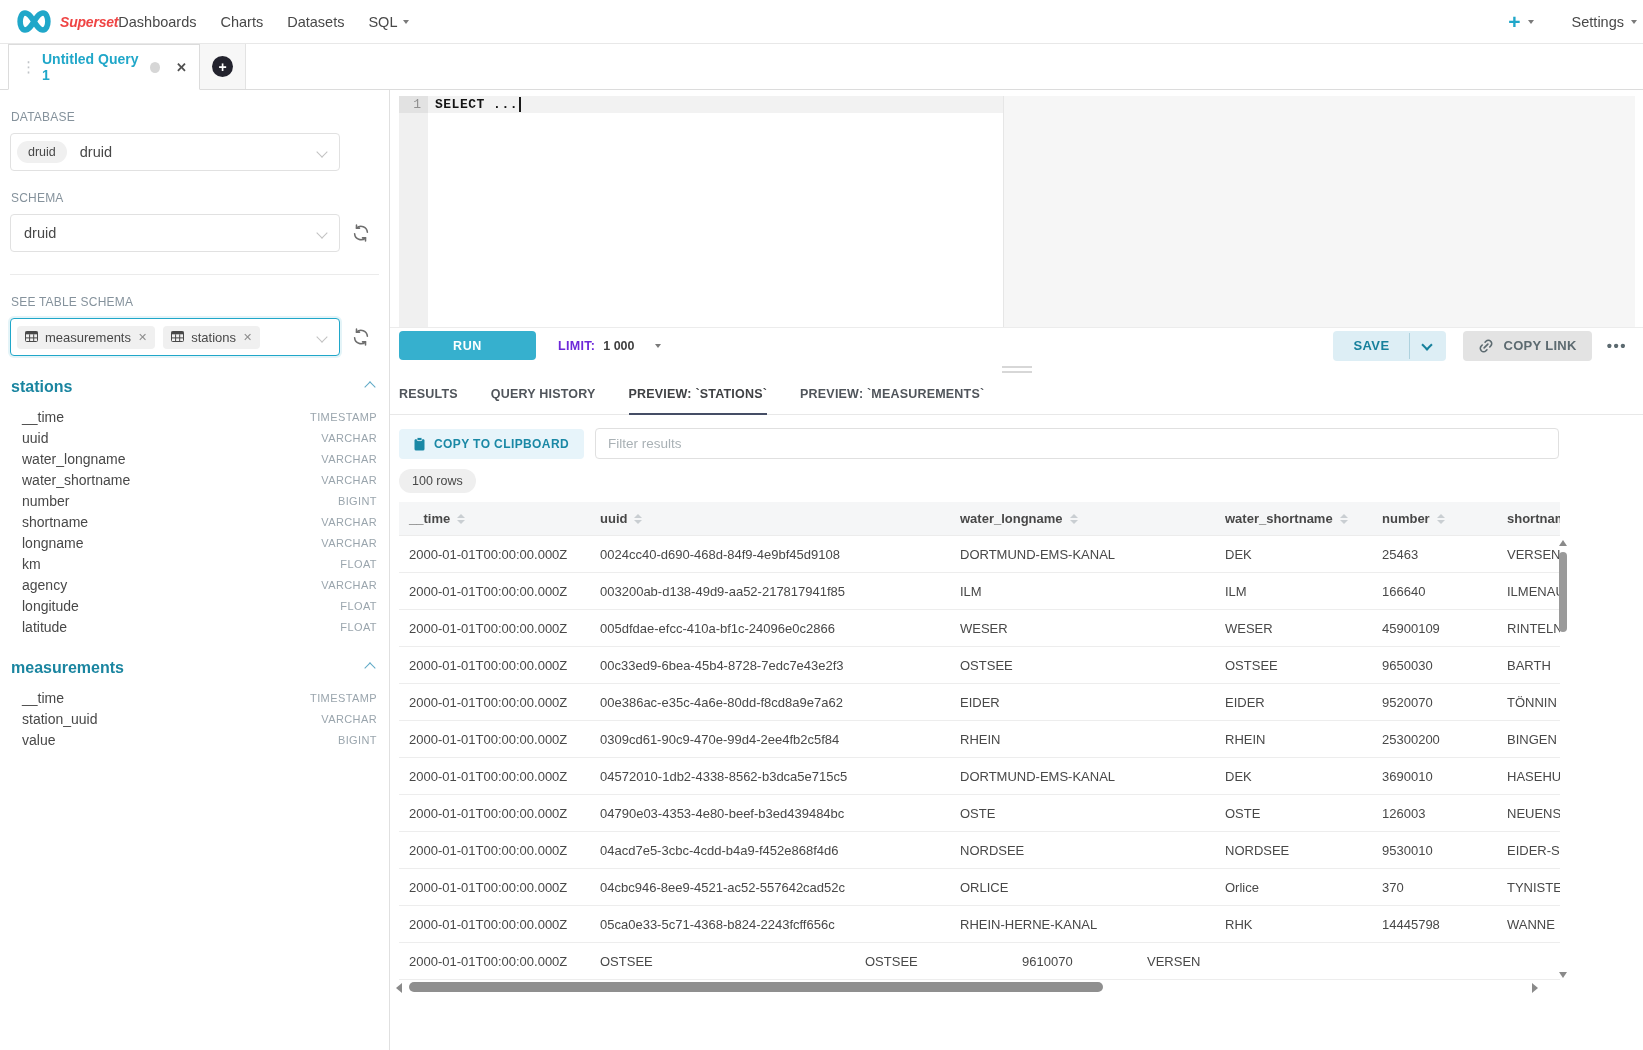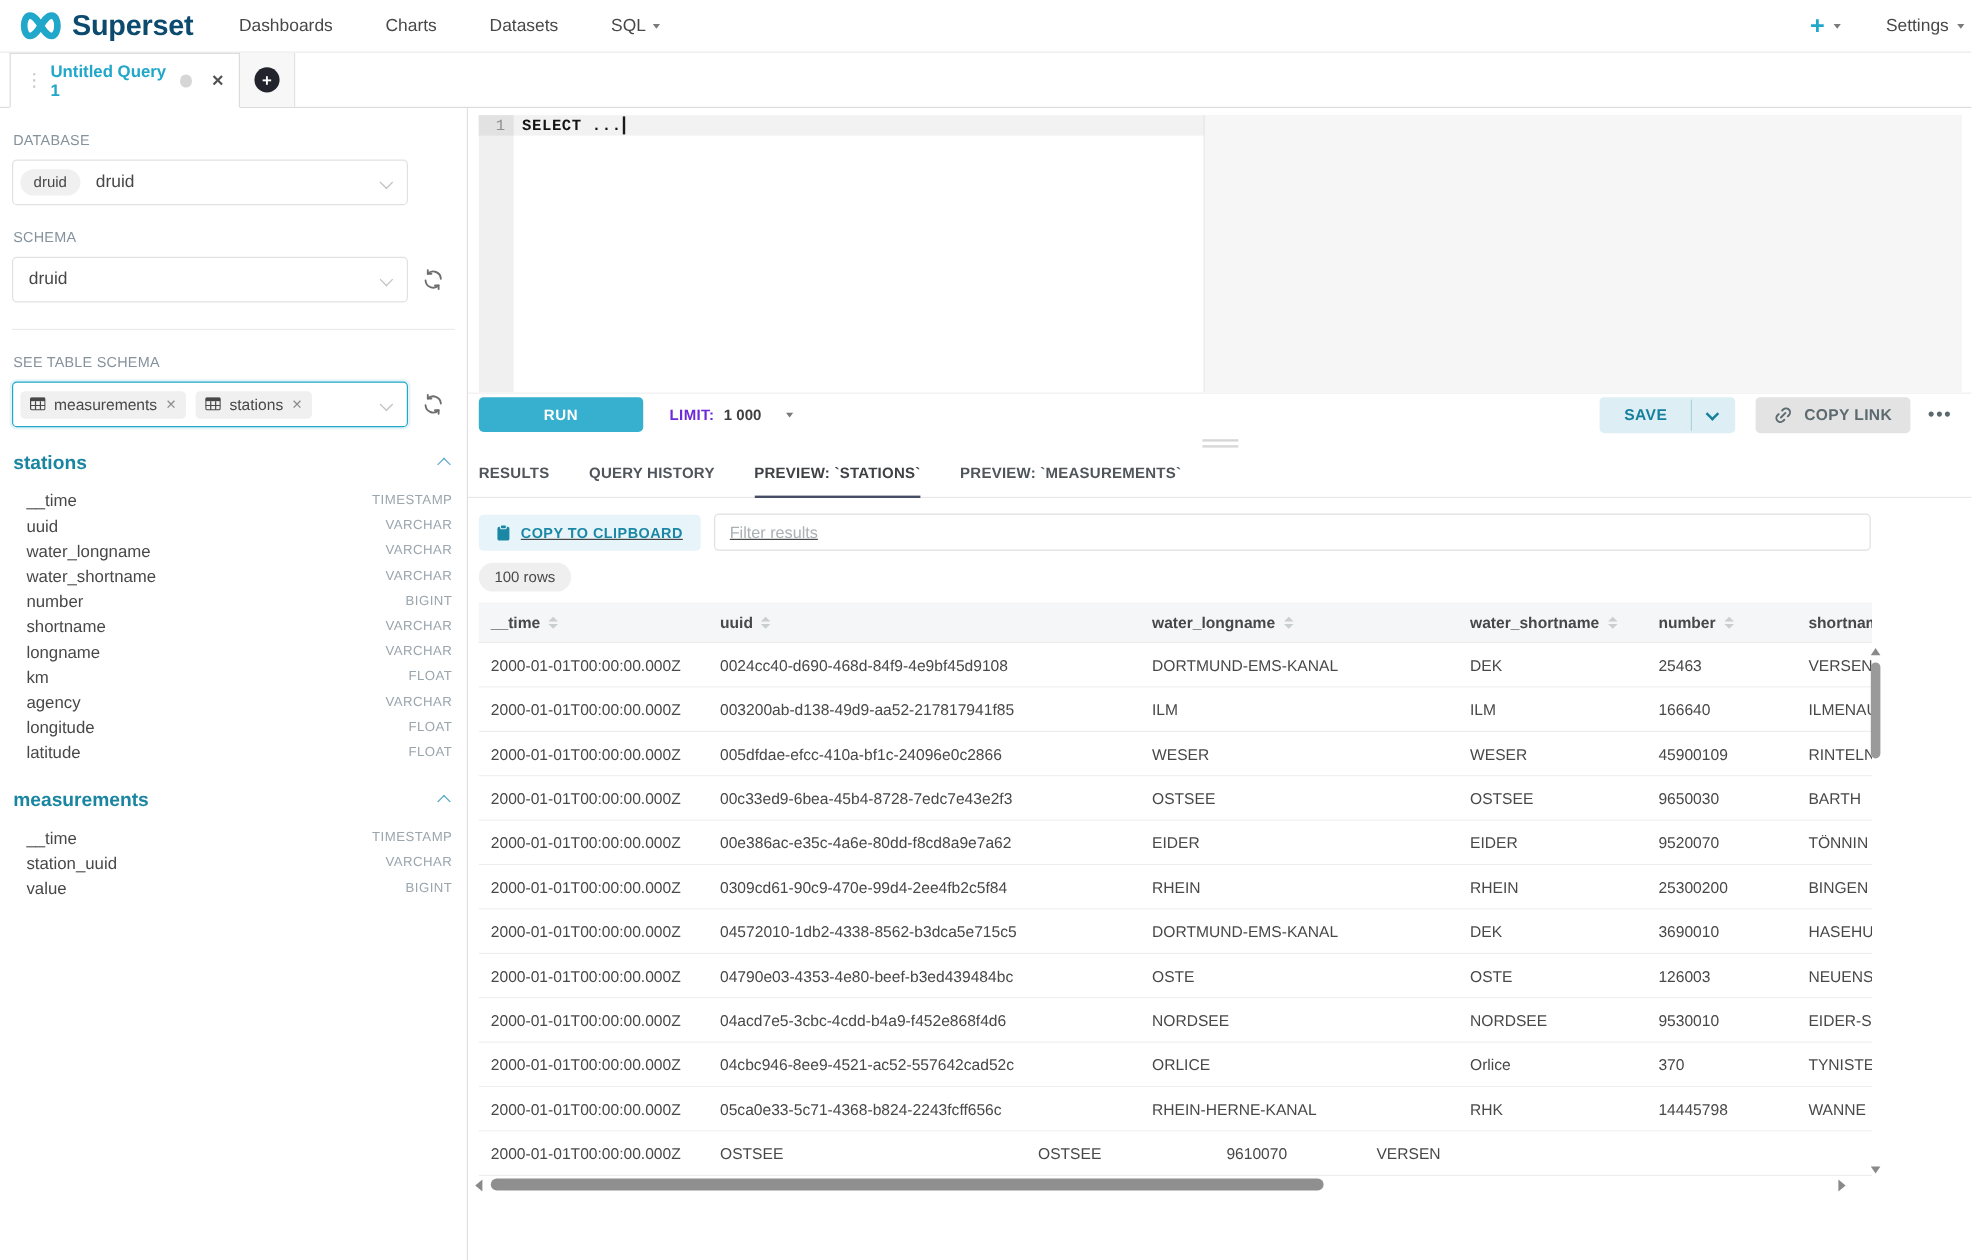--- a/index.html
+++ b/index.html
@@ -3,22 +3,22 @@
 <meta charset="utf-8">
 <style>
   * { margin:0; padding:0; box-sizing:border-box; }
   html,body { width:1643px; height:1050px; overflow:hidden; background:#fff;
     font-family:"Liberation Sans", sans-serif; color:#484848; }
 
   
   .navbar { height:44px; display:flex; align-items:center; padding:0 6px 0 14px;
     border-bottom:1px solid #e8e8e8; background:#fff; }
   .brand { display:flex; align-items:center; gap:6px; cursor:pointer; }
-  .brand-name { font-size:24px; font-weight:bold; color:#0c4a6e; letter-spacing:-0.2px; }
-  .nav-menu { display:flex; align-items:center; margin-left:38px; gap:44px; }
+  .brand-name { font-size:14px; font-weight:bold; color:#ef4444; letter-spacing:-0.2px;font-style:italic; }
+  .nav-menu { display:flex; align-items:center; gap:24px; }
   .nav-item { font-size:14.5px; color:#484848; cursor:pointer; display:flex; align-items:center; gap:6px; }
   .caret { width:0; height:0; border-left:4px solid transparent; border-right:4px solid transparent;
     border-top:5px solid #7a7a7a; display:inline-block; }
   .caret.small { border-left-width:3.5px; border-right-width:3.5px; border-top-width:4.5px; }
   .nav-right { margin-left:auto; display:flex; align-items:center; gap:38px; }
   .nav-plus { display:flex; align-items:center; gap:7px; cursor:pointer; }
   .plus-glyph { color:#20a7c9; font-size:21px; font-weight:bold; line-height:1; }
   .nav-settings { display:flex; align-items:center; gap:7px; font-size:14.5px; cursor:pointer; }
 
   
@@ -102,21 +102,21 @@
     border-top:2px solid #d7d7d7; }
   .splitter div:first-child { top:3px; } .splitter div:last-child { top:8px; }
 
   
   .south-tabs { display:flex; gap:33px; padding:12px 0 0 9px; border-bottom:1px solid #e8e8e8; }
   .stab { font-size:12.5px; color:#50555b; letter-spacing:.2px; padding-bottom:12px; cursor:pointer;
     margin-bottom:-1px; font-weight:600; }
   .stab.active { font-weight:bold; color:#3f4144; border-bottom:2px solid #454e65; }
 
   
-  .actions-row { display:flex; align-items:center; gap:11px; margin:13px 84px 0 9px;text-decoration:underline; }
+  .actions-row { display:flex; align-items:center; gap:11px; margin:13px 84px 0 9px; }
   .clip-btn { height:30px; background:#e7f4fa; border:none; border-radius:4px; display:flex; align-items:center;
     gap:9px; padding:0 15px; color:#1a88a5; font-size:12px; font-weight:bold; letter-spacing:.4px;
     cursor:pointer; font-family:inherit; }
   .filter-input { flex:1; height:31px; border:1px solid #e0e0e0; border-radius:4px; padding:0 12px;
     font-size:13.5px; color:#484848; font-family:inherit; outline:none; }
   .filter-input::placeholder { color:#a9b1b5; }
   .rowcount-wrap { margin:10px 0 9px 9px; }
   .rowcount { display:inline-block; background:#efefef; border-radius:13px; padding:5px 13px;
     font-size:12.5px; color:#484848; }
 

